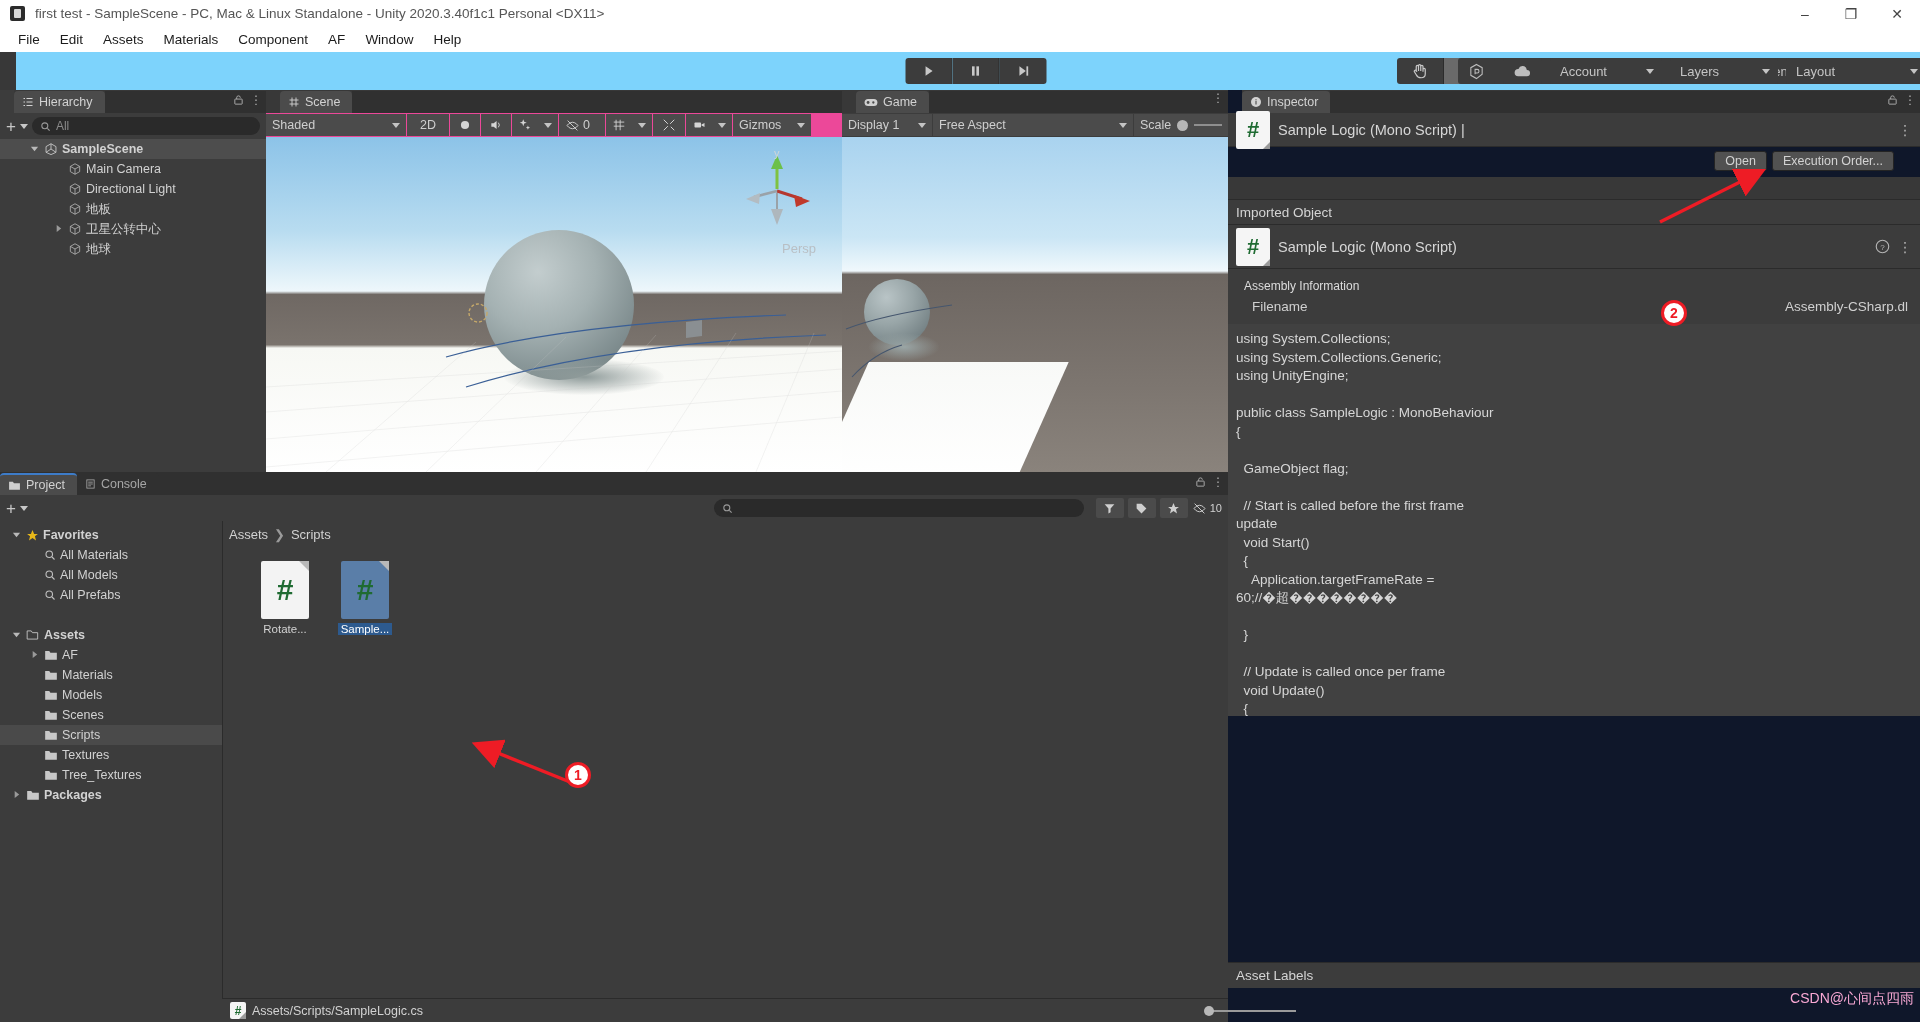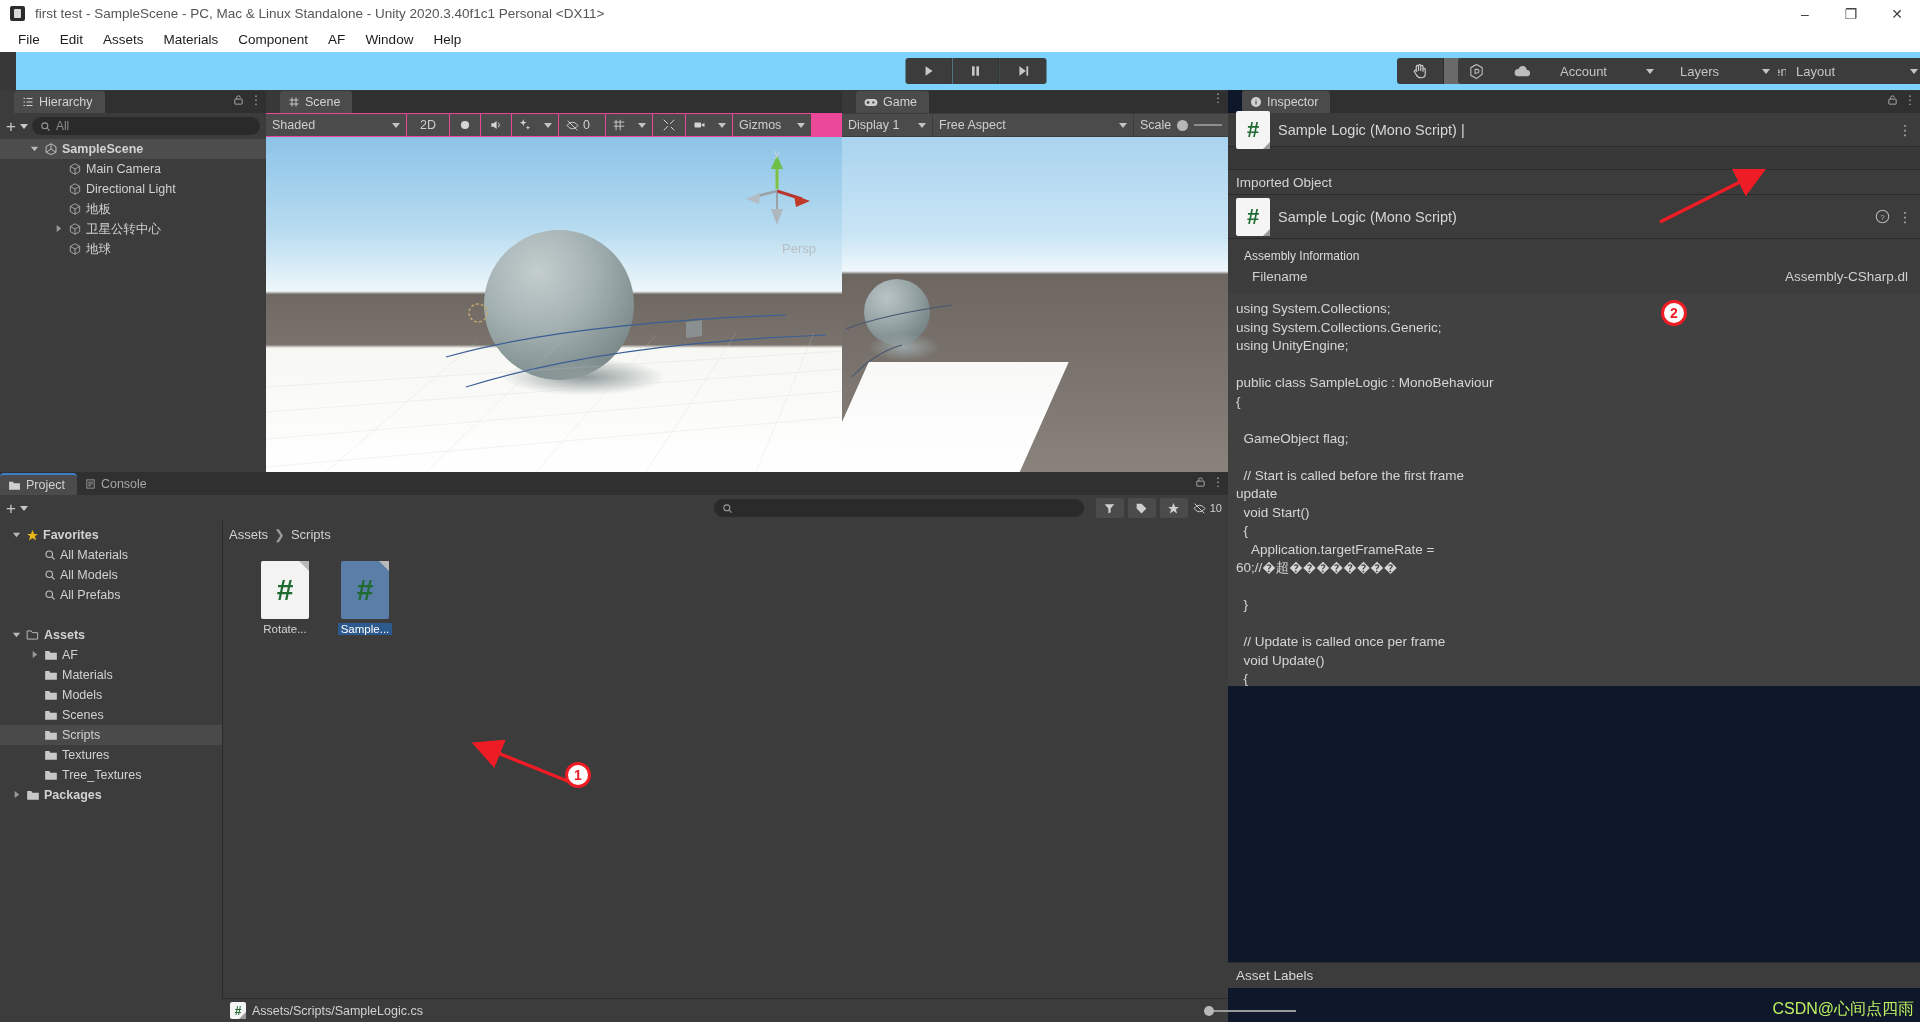--- a/index.html
+++ b/index.html
@@ -139,21 +139,21 @@
     border-top:1px solid #2b2b2b; display:flex; align-items:center; padding:0 8px; gap:6px;
     color:#d2d2d2; font-size:12.5px; }
   .slider { position:absolute; right:14px; display:flex; align-items:center; }
   .slider-track{width:90px;height:2px;background:#9a9a9a;}
   .slider-knob{width:10px;height:10px;border-radius:50%;background:#b8b8b8;margin-left:-4px;}
 
   .annot { position:absolute; pointer-events:none; }
   .badge { position:absolute; width:26px; height:26px; border-radius:50%; background:#ffffff;
     border:3px solid #ee1c25; color:#ee1c25; font-size:14px; font-weight:bold;
     display:flex; align-items:center; justify-content:center; }
-  .watermark { position:absolute; right:6px; bottom:2px; color:#bef264; font-size:16px; }
+  .watermark { position:absolute; right:6px; bottom:14px; color:#f9a8d4; font-size:14px; }
   .gizmo { position:absolute; right:20px; top:10px; width:90px; height:90px; }
   .persp { position:absolute; right:26px; top:104px; color:#b9bfc4; font-size:13px; }
 </style>
 </head>
 <body>
 
 <div class="app">
 
   <div class="titlebar">
     <div class="tb-icon"></div>
@@ -555,20 +555,24 @@
           </svg>
         <span style="line-height:8px">⋮</span>
       </div>
     </div>
 
     <div class="ins-head">
       <div class="cs-icon">#</div>
       <div class="ins-title">Sample Logic (Mono Script) |</div>
       <div style="margin-left:auto;color:#b5b5b5;font-size:14px">⋮</div>
     </div>
+    <div class="ins-btnrow">
+      <div class="ins-btn">Open</div>
+      <div class="ins-btn">Execution Order...</div>
+    </div>
 
     <div style="height:22px;background:#383838"></div>
 
     <div class="sect-head">Imported Object</div>
     <div class="imp-row">
       <div class="cs-icon">#</div>
       <div style="color:#d6d6d6;font-size:14.5px">Sample Logic (Mono Script)</div>
       <div style="margin-left:auto;display:flex;gap:8px;align-items:center">
         <svg width="15" height="15" viewBox="0 0 24 24">
             <circle cx="12" cy="12" r="10" fill="none" stroke="#b5b5b5" stroke-width="1.8"></circle>

